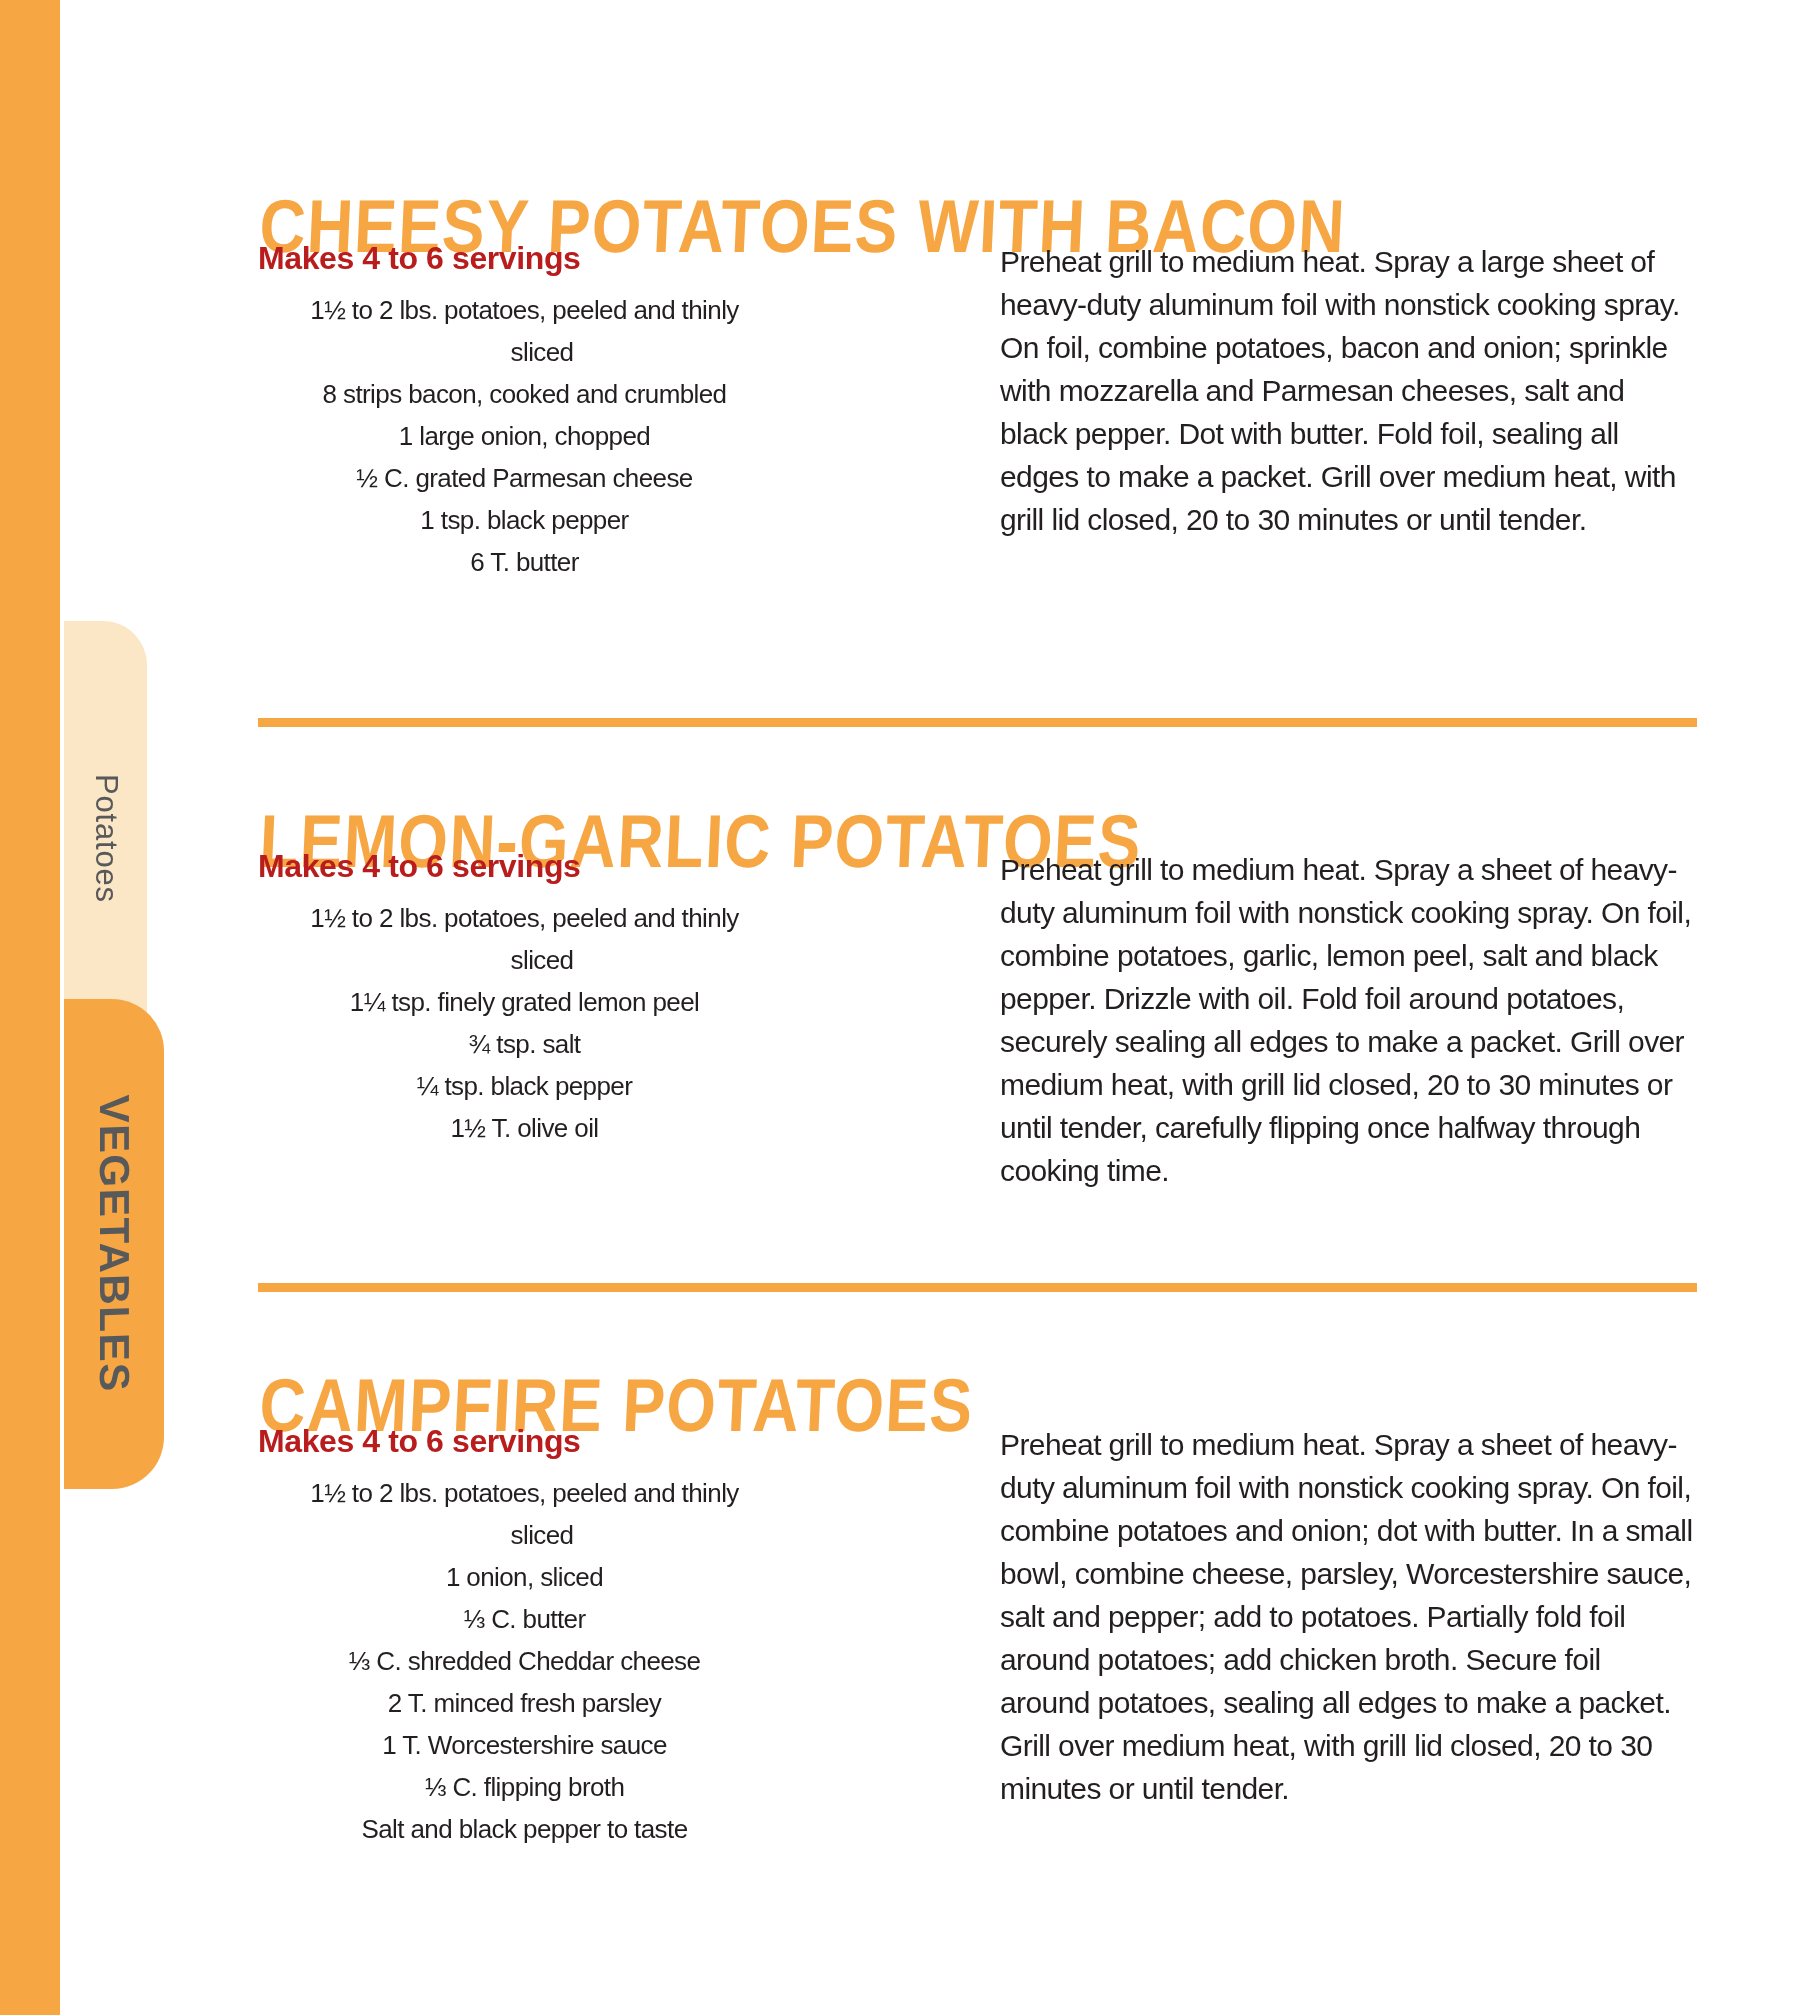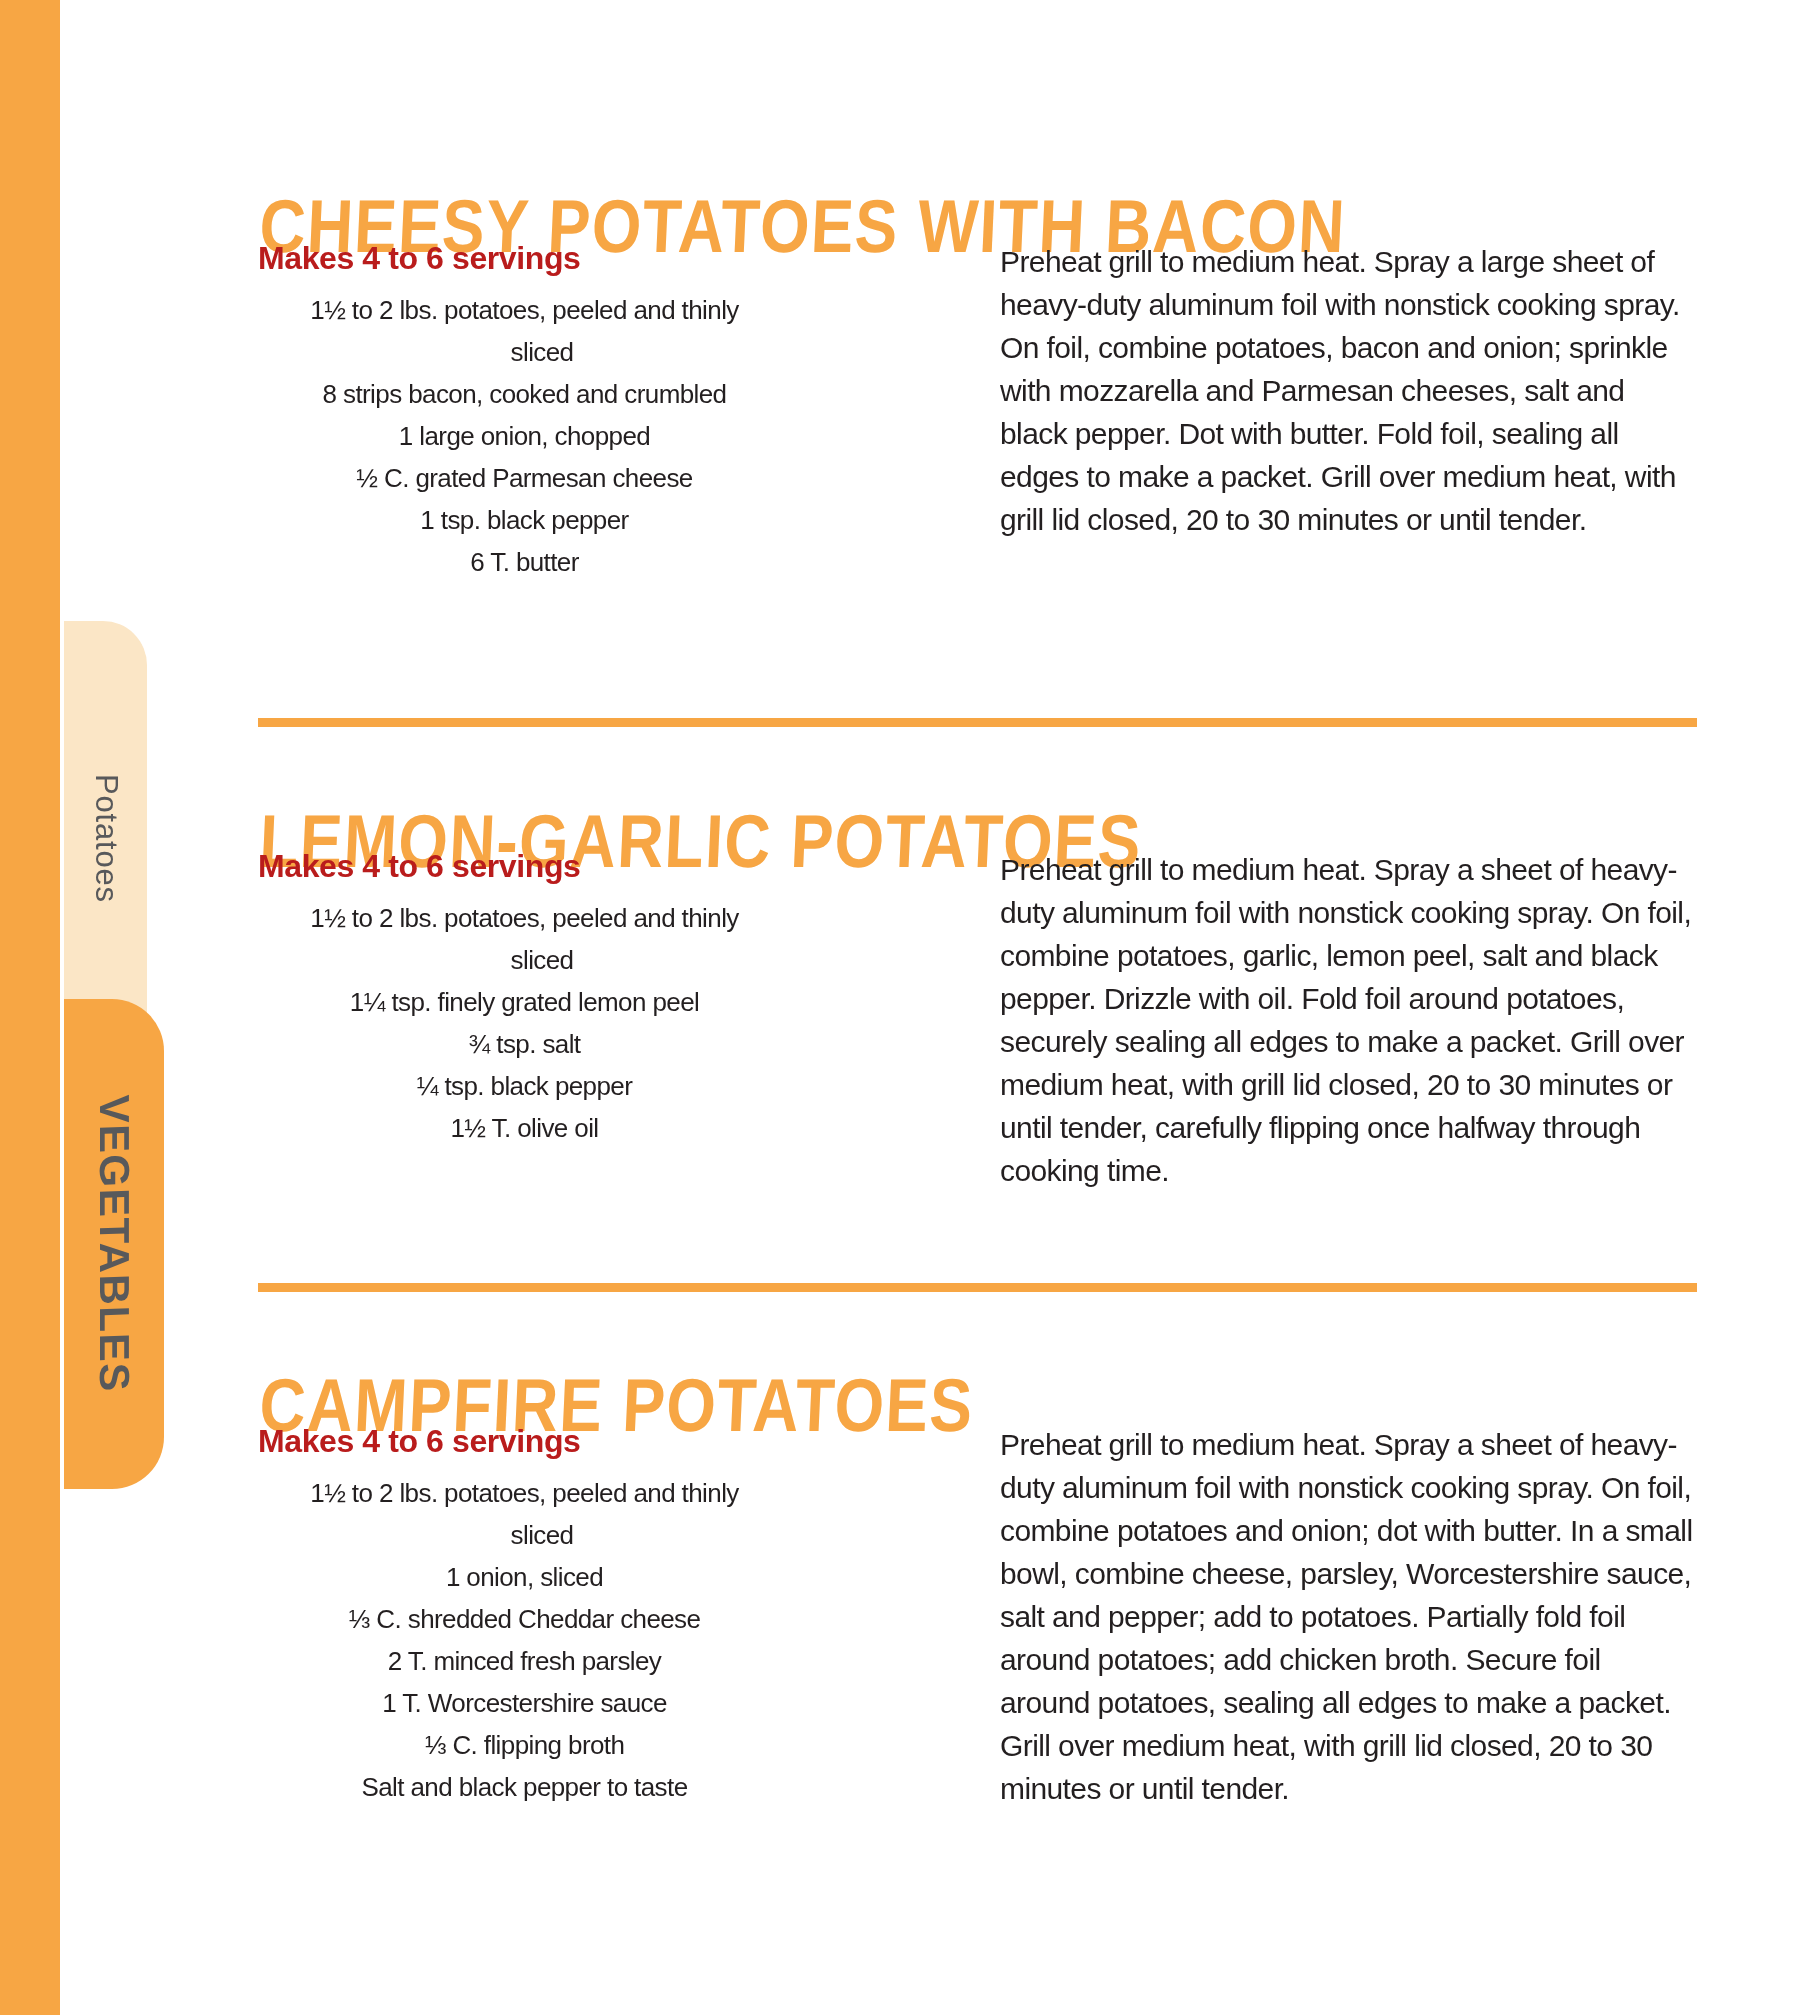--- a/index.html
+++ b/index.html
@@ -109,20 +109,21 @@
     <p class="directions">Preheat grill to medium heat. Spray a sheet of heavy-duty aluminum foil with nonstick cooking spray. On foil, combine potatoes, garlic, lemon peel, salt and black pepper. Drizzle with oil. Fold foil around potatoes, securely sealing all edges to make a packet. Grill over medium heat, with grill lid closed, 20 to 30 minutes or until tender, carefully flipping once halfway through cooking time.</p>
   </div>
 
   <div class="divider" style="top:1283px;"></div>
   <h1 class="recipe-title" style="top:1318px;">CAMPFIRE POTATOES</h1>
   <div class="recipe-body" style="top:1423px;">
     <p class="servings">Makes 4 to 6 servings</p>
     <ul class="ingredients">
       <li>1½ to 2 lbs. potatoes, peeled and thinly sliced</li>
       <li>1 onion, sliced</li>
+      <li>⅓ C. butter</li>
       <li>⅓ C. shredded Cheddar cheese</li>
       <li>2 T. minced fresh parsley</li>
       <li>1 T. Worcestershire sauce</li>
       <li>⅓ C. flipping broth</li>
       <li>Salt and black pepper to taste</li>
     </ul>
     <p class="directions">Preheat grill to medium heat. Spray a sheet of heavy-duty aluminum foil with nonstick cooking spray. On foil, combine potatoes and onion; dot with butter. In a small bowl, combine cheese, parsley, Worcestershire sauce, salt and pepper; add to potatoes. Partially fold foil around potatoes; add chicken broth. Secure foil around potatoes, sealing all edges to make a packet. Grill over medium heat, with grill lid closed, 20 to 30 minutes or until tender.</p>
   </div>
 
 </div>

